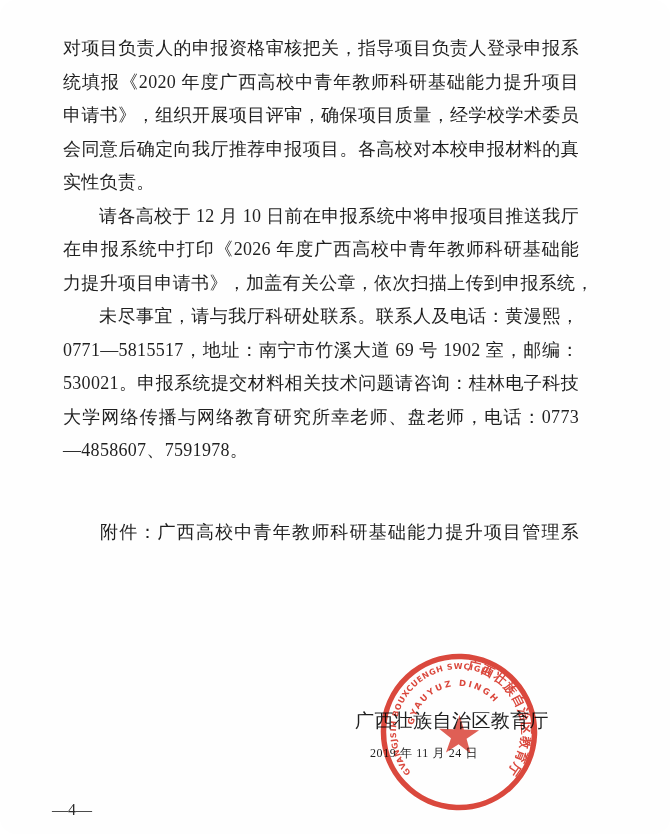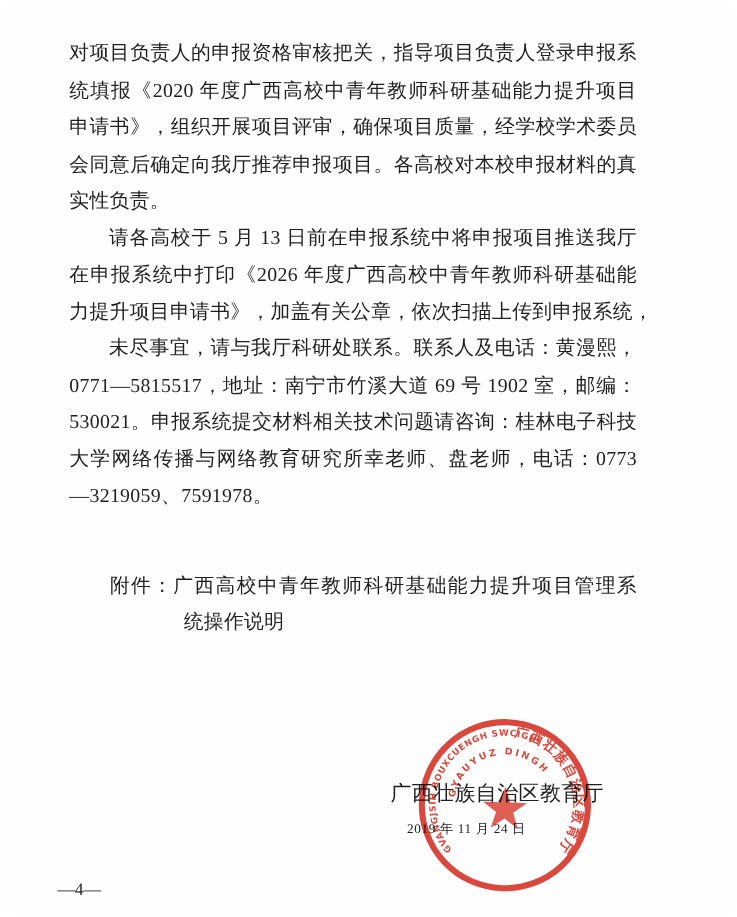--- a/index.html
+++ b/index.html
@@ -114,31 +114,30 @@
 
 <div class="page">
 
   <div class="text-col">
 
     <div class="doc-line">对项目负责人的申报资格审核把关，指导项目负责人登录申报系</div>
       <div class="doc-line">统填报《2020 年度广西高校中青年教师科研基础能力提升项目</div>
       <div class="doc-line">申请书》，组织开展项目评审，确保项目质量，经学校学术委员</div>
       <div class="doc-line">会同意后确定向我厅推荐申报项目。各高校对本校申报材料的真</div>
       <div class="doc-line para-end">实性负责。</div>
-      <div class="doc-line para-indent">请各高校于 5 月 13 日前在申报系统中将申报项目推送我厅</div>
+      <div class="doc-line para-indent">请各高校于 12 月 10 日前在申报系统中将申报项目推送我厅</div>
       <div class="doc-line">在申报系统中打印《2026 年度广西高校中青年教师科研基础能</div>
       <div class="doc-line">力提升项目申请书》，加盖有关公章，依次扫描上传到申报系统，</div>
       <div class="doc-line para-indent">未尽事宜，请与我厅科研处联系。联系人及电话：黄漫熙，</div>
       <div class="doc-line">0771—5815517，地址：南宁市竹溪大道 69 号 1902 室，邮编：</div>
       <div class="doc-line">530021。申报系统提交材料相关技术问题请咨询：桂林电子科技</div>
       <div class="doc-line">大学网络传播与网络教育研究所幸老师、盘老师，电话：0773</div>
-      <div class="doc-line para-end">—3219059、7591978。</div>
+      <div class="doc-line para-end">—4858607、7591978。</div>
       <div class="attachment">
       <div class="att-line1"><span>附件：</span><span>广西高校中青年教师科研基础能力提升项目管理系</span></div>
-      <div class="att-line2">统操作说明</div>
     </div>
   </div>
 
   <div class="sig-org">广西壮族自治区教育厅</div>
   <div class="sig-date">2019 年 11 月 24 日</div>
 
   <svg class="seal" viewBox="0 0 162 162" aria-hidden="true">
     <defs>
       <path id="sealOuterPath" d="M 36.5 125.5 A 63 63 0 1 1 125.5 125.5" fill="none"></path>
       <path id="sealInnerPath" d="M 48.5 113.5 A 46 46 0 1 1 113.5 113.5" fill="none"></path>

